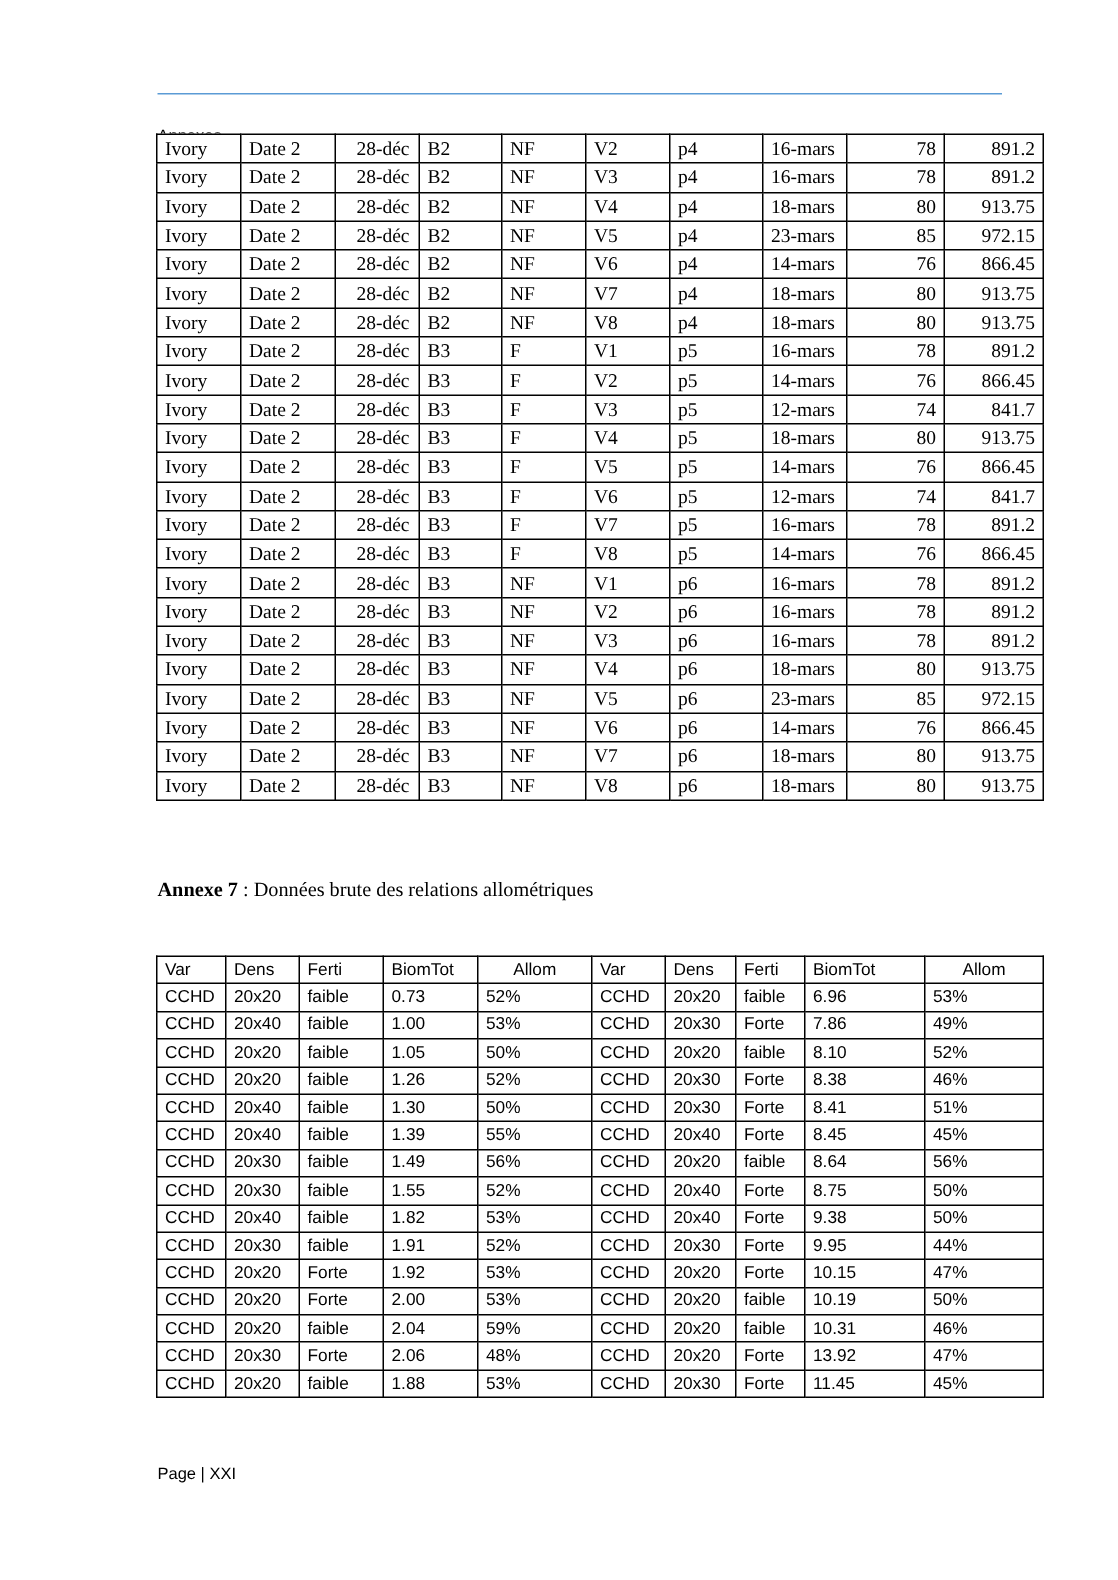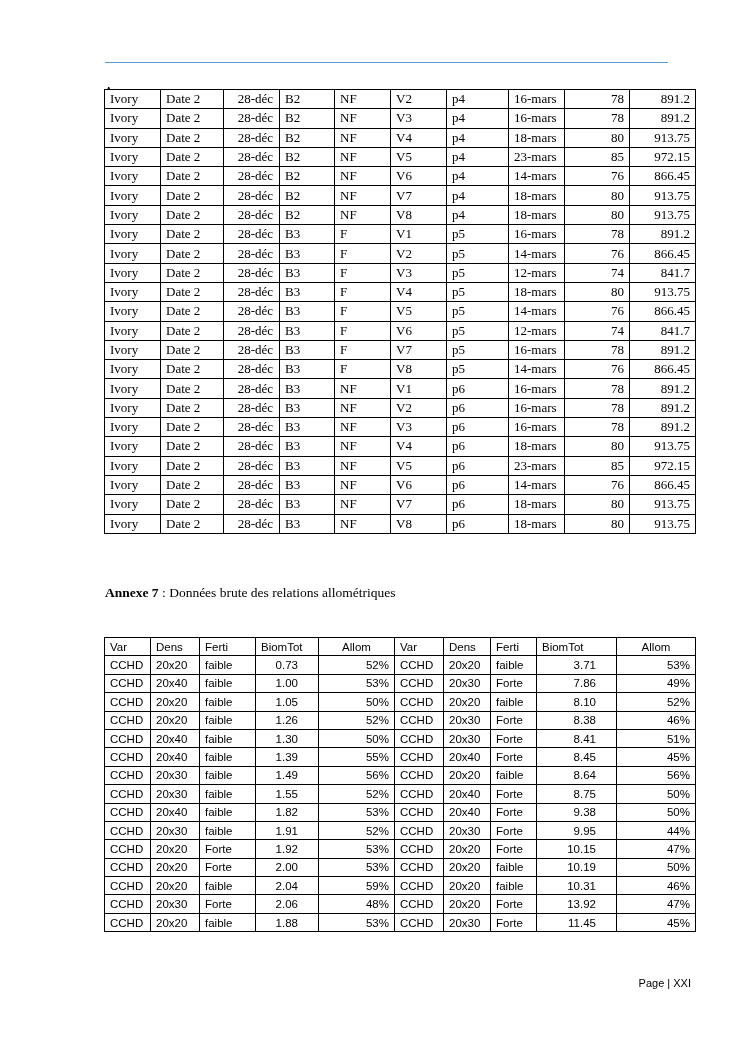--- a/index.html
+++ b/index.html
@@ -57,27 +57,27 @@
 
   
   #table2 {
     left:104px; top:637px; width:591px;
     font-family:"Liberation Sans", sans-serif;
     font-size:11.5px;
   }
   #table2 th, #table2 td { height:18.4px; padding:0 5px; font-weight:normal; text-align:left; }
   #table2 th:nth-child(5), #table2 th:nth-child(10) { text-align:center; }
   #table2 td:nth-child(4),
-  #table2 td:nth-child(9) { text-align:right; padding-right:20px; }
+  #table2 td:nth-child(9) { padding-right:20px; }
   #table2 td:nth-child(5),
-  #table2 td:nth-child(10) { text-align:right; }
+  #table2 td:nth-child(10) { text-align:left; }
 
   .page-footer {
     position:absolute; left:105px; top:977px; width:586px;
-    text-align:right;
+    text-align:left;
     font-family:"Liberation Sans", sans-serif;
     font-size:11px;
   }
 </style>
 </head>
 <body>
 
 <div class="page-header">Annexes</div>
 <div class="header-rule"></div>
 
@@ -408,21 +408,21 @@
   <tbody>
       <tr>
         <td>CCHD</td>
         <td>20x20</td>
         <td>faible</td>
         <td>0.73</td>
         <td>52%</td>
         <td>CCHD</td>
         <td>20x20</td>
         <td>faible</td>
-        <td>3.71</td>
+        <td>6.96</td>
         <td>53%</td>
       </tr>
       <tr>
         <td>CCHD</td>
         <td>20x40</td>
         <td>faible</td>
         <td>1.00</td>
         <td>53%</td>
         <td>CCHD</td>
         <td>20x30</td>

